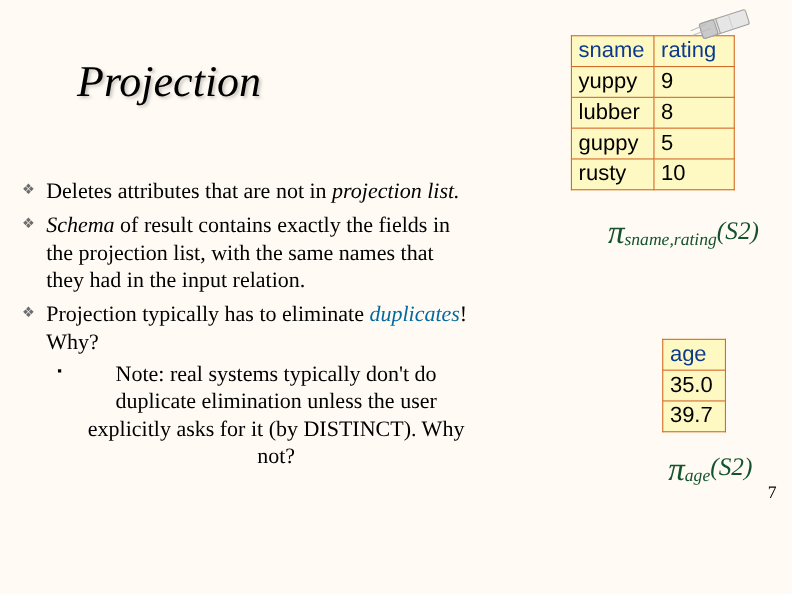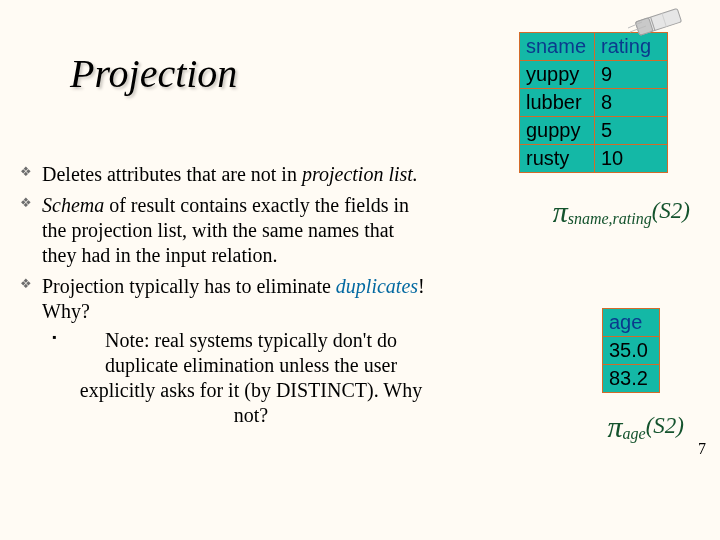--- a/index.html
+++ b/index.html
@@ -74,21 +74,21 @@
   }
   .italic { font-style: italic; }
   .dup { color: #0369a1; font-style: italic; }
 
   
   .tbl {
     position: absolute;
     border-collapse: collapse;
     font-family: Verdana, Geneva, sans-serif;
     font-size: 20px;
-    background: #14b8a6;
+    background: #fef9c3;
   }
   .tbl td, .tbl th {
     border: 1px solid #d36b2a;
     padding: 2px 8px 2px 6px;
     text-align: left;
     font-weight: normal;
   }
   .tbl th {
     color: #0b3a8d;
   }
@@ -197,21 +197,21 @@
 
   <table id="table2" class="tbl">
     <tbody>
         <tr>
       <th>age</th>
     </tr>
     <tr>
       <td>35.0</td>
     </tr>
     <tr>
-      <td>83.2</td>
+      <td>39.7</td>
     </tr>
   </tbody>
     </table>
 
   <div id="formula2" class="formula">
     <span class="pi">π</span><sub>age</sub><span class="arg">(S2)</span>
   </div>
 
   <div class="pagenum">7</div>
 

